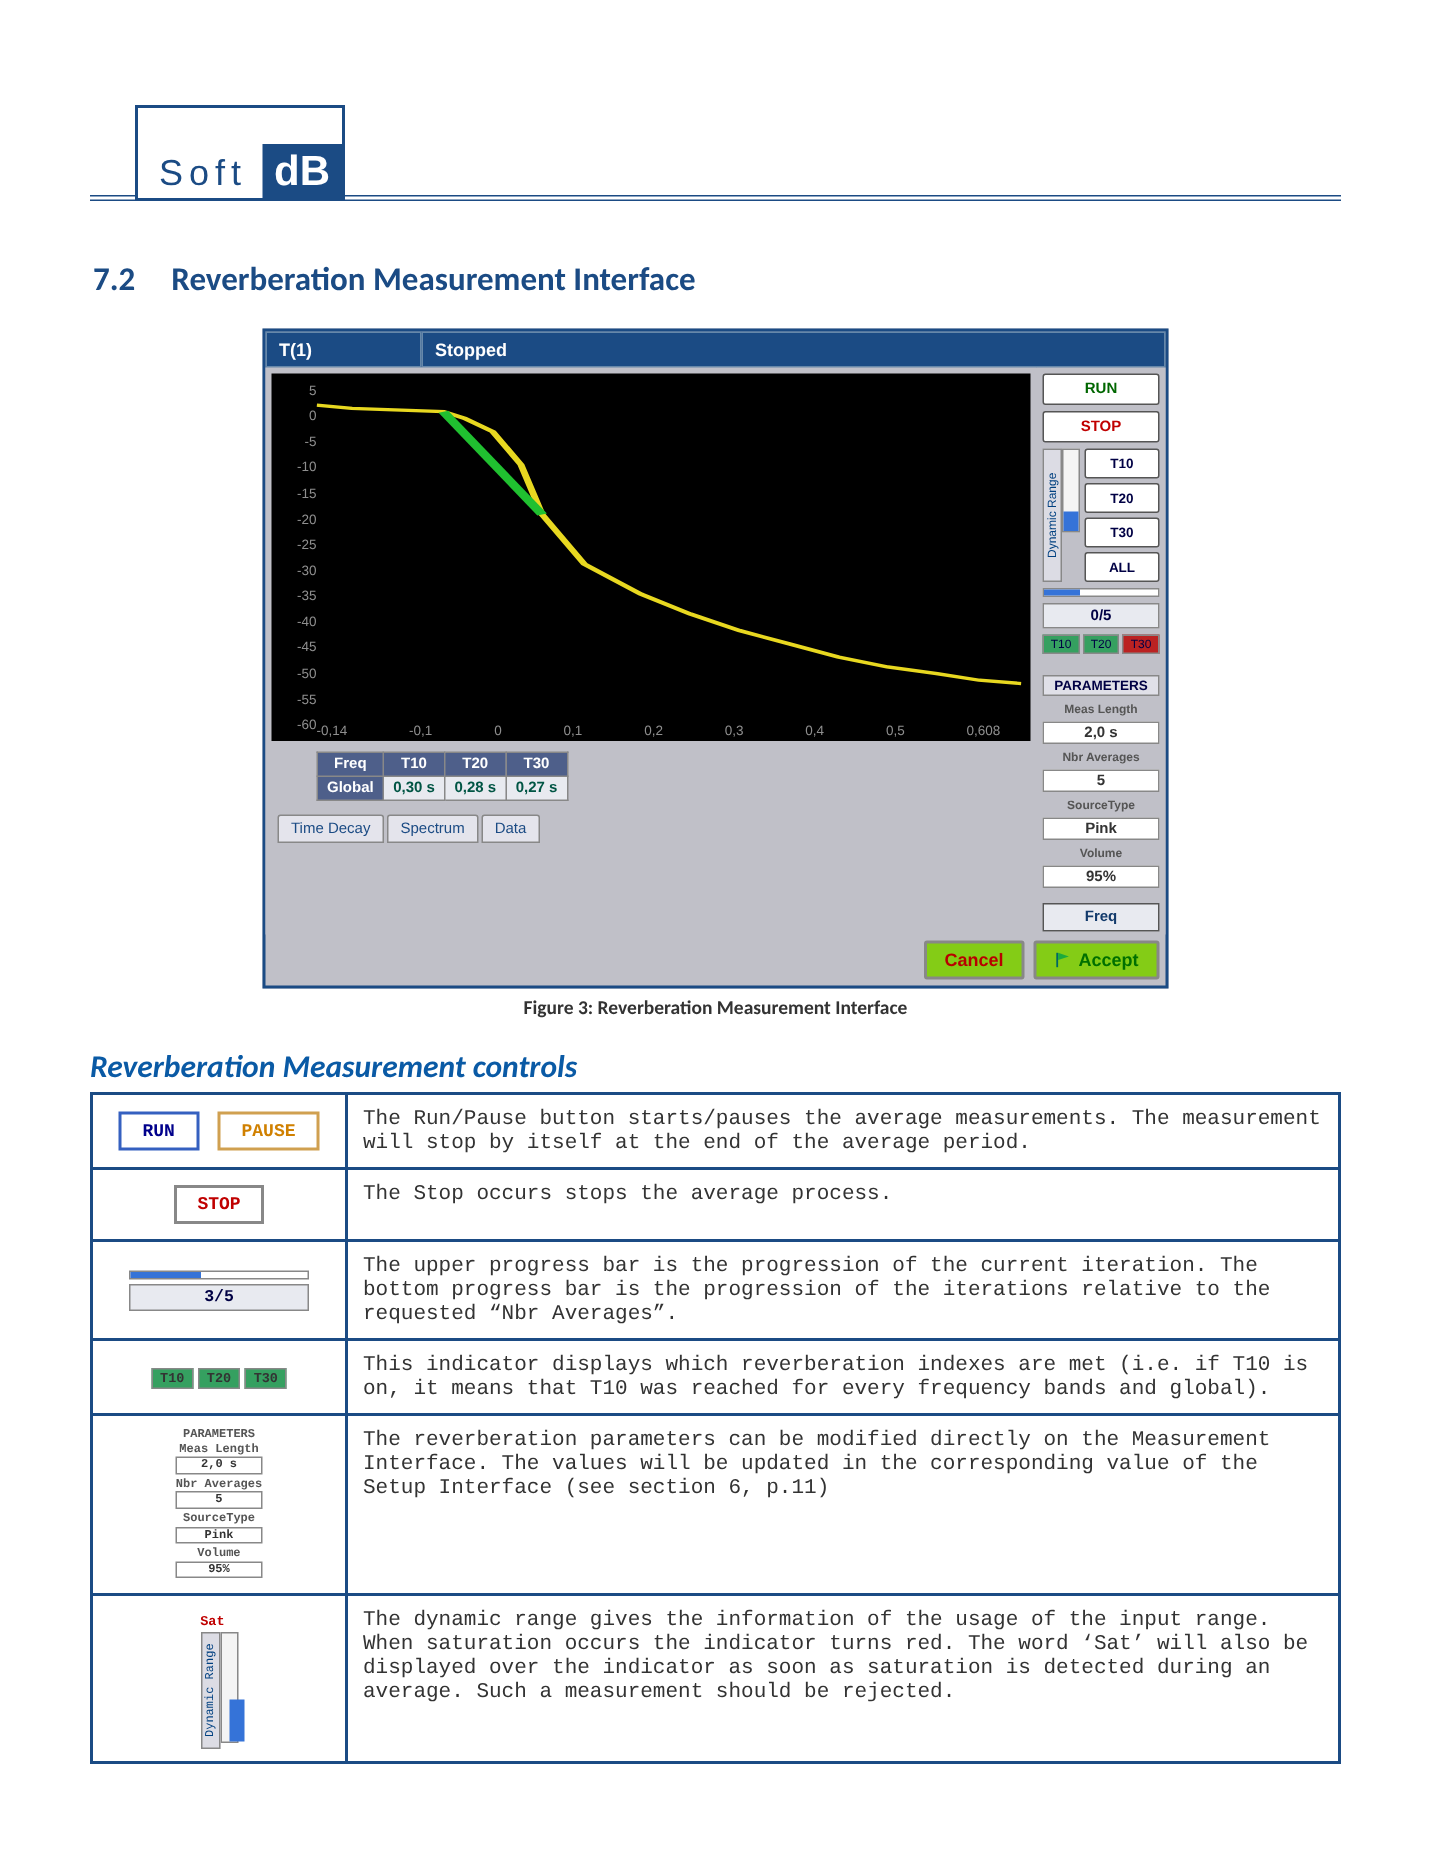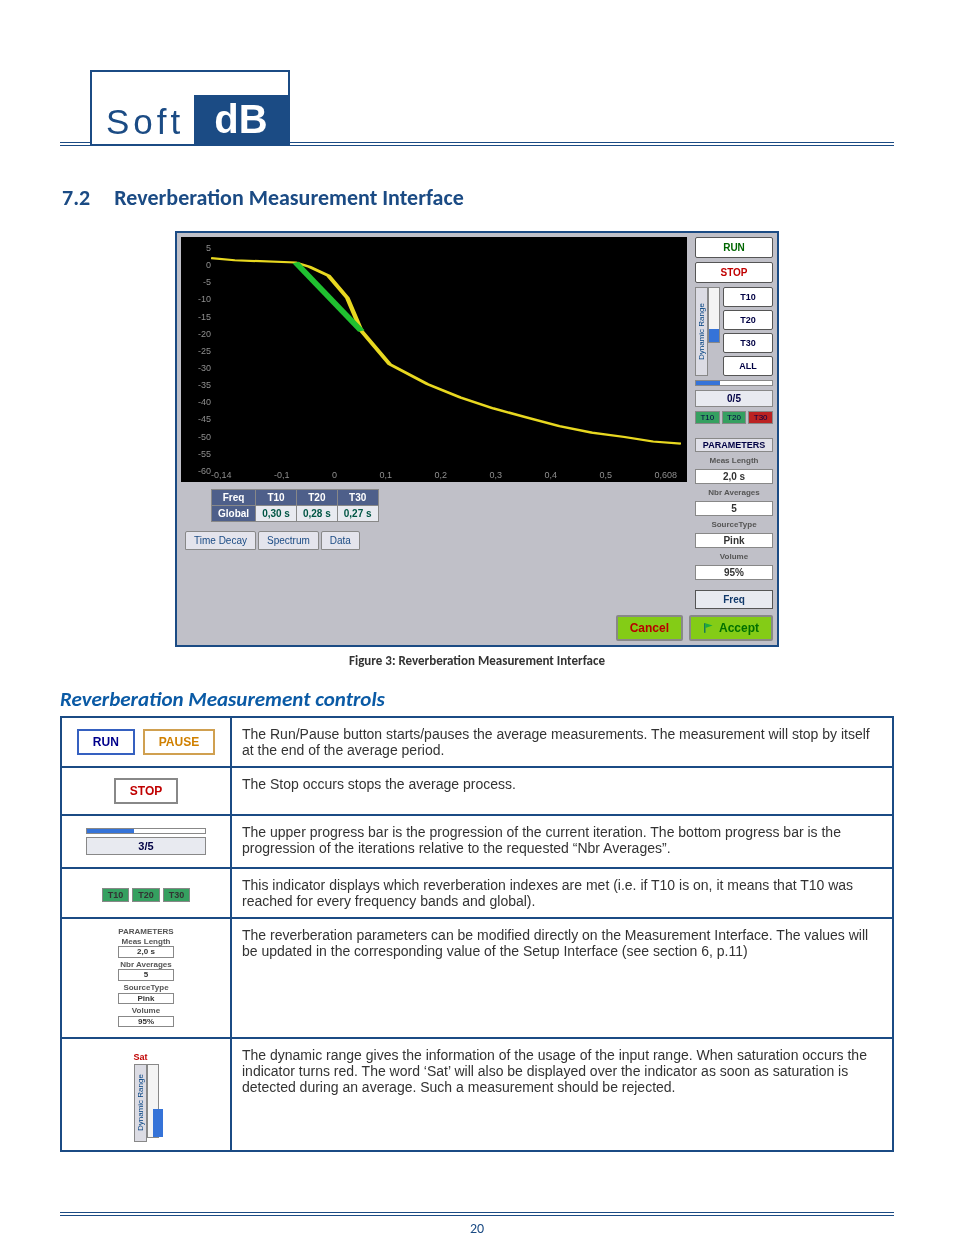--- a/index.html
+++ b/index.html
@@ -15,26 +15,26 @@
 
   
   .header-wrap { margin-top: 10px; }
   .header-bar { display: flex; align-items: flex-end; }
   .logo {
     display: inline-flex; align-items:flex-end;
     border: 2px solid #1b4b84;
     background:#fff;
   }
   .logo-soft {
-    color:#1b4b84; font-size:35px; padding:2px 10px 2px 14px;
+    color:#1b4b84; font-size:24px; padding:2px 10px 2px 14px;
     letter-spacing:4px; font-family: Tahoma, Arial, sans-serif; margin-top: 28px;
   }
   .logo-db {
-    background:#1b4b84; color:#fff; font-size:40px; font-weight:bold;
-    padding:2px 20px; font-family: Arial, sans-serif; text-align: center;
+    background:#1b4b84; color:#fff; font-size:28px; font-weight:bold;
+    padding:2px 8px; font-family: Arial, sans-serif; text-align: center;
   }
   .header-rule {
     flex:1; height:0; border-bottom:4px double #1b4b84; margin-bottom:0;
   }
   .header-rule-left { width:30px; border-bottom:4px double #1b4b84; }
 
   
   .section-hdr { display:flex; gap:24px; color:#1b4b84; font-weight:bold; font-size:22px; margin-top:38px; margin-left:2px; }
 
   
@@ -50,21 +50,21 @@
   .body-row { display:flex; }
 
   .plot-area { flex:1; background:#c0c0c8; padding:4px 4px 2px 4px; }
   .plot {
     position:relative; width:100%; height:245px; background:#000;
     color:#8f8f8f;
   }
   .y-labels { position:absolute; left:2px; top:6px; bottom:6px; width:28px;
     display:flex; flex-direction:column; justify-content:space-between;
     text-align:right; font-size:9px; color:#8f8f8f; }
-  .x-labels { position:absolute; left:30px; right:10px; bottom:2px;
+  .x-labels { position:absolute; left:30px; right:20px; bottom:2px;
     display:flex; justify-content:space-between; font-size:9px; color:#8f8f8f;}
   
   .curve {
     position:absolute; left:30px; right:6px; top:10px; bottom:14px;
     overflow:hidden;
   }
   .curve svg { width:100%; height:100%; }
 
   .bottom-tables { display:flex; align-items:center; padding:2px 6px;}
   .tbl {
@@ -109,21 +109,21 @@
   .flag svg { width:100%; height:100%; }
 
   .caption { font-weight:bold; font-size:13px; margin-top:6px;}
 
   
   .subhdr { color:#0a5aa5; font-style:italic; font-weight:bold; margin-top:18px; font-size:21px;}
 
   
   table.controls {
     border-collapse:collapse; width:100%; margin-top:4px;
-    font-size:14px; font-family: Liberation Sans, sans-serif;
+    font-size:14px; font-family: Liberation Mono, monospace;
   }
   table.controls td {
     border:2px solid #1b4b84; padding:8px 10px; vertical-align:top;
   }
   table.controls td.icon {
     width:160px; text-align:center; vertical-align:middle; padding:8px 4px;
   }
 
   
   .tbtn { display:inline-block; border:2px solid #888; background:#fff; padding:4px 14px; font-weight:bold; font-size:12px; margin:2px;}
@@ -162,20 +162,24 @@
     </div>
   </div>
 
   <div class="section-hdr">
     <span>7.2</span>
     <span>Reverberation Measurement Interface</span>
   </div>
 
   <div class="fig-wrap">
     <div class="app">
+      <div class="title-bar">
+        <div class="cell t1">T(1)</div>
+        <div class="cell t2">Stopped</div>
+      </div>
       <div class="body-row">
         <div class="plot-area">
           <div class="plot">
             <div class="y-labels">
               <span>5</span>
                 <span>0</span>
                 <span>-5</span>
                 <span>-10</span>
                 <span>-15</span>
                 <span>-20</span>

